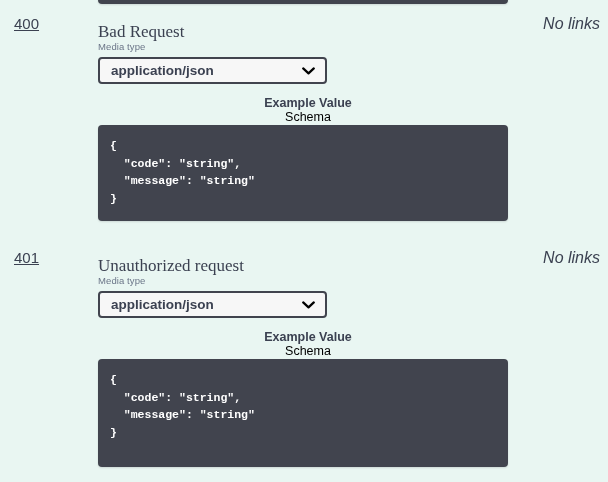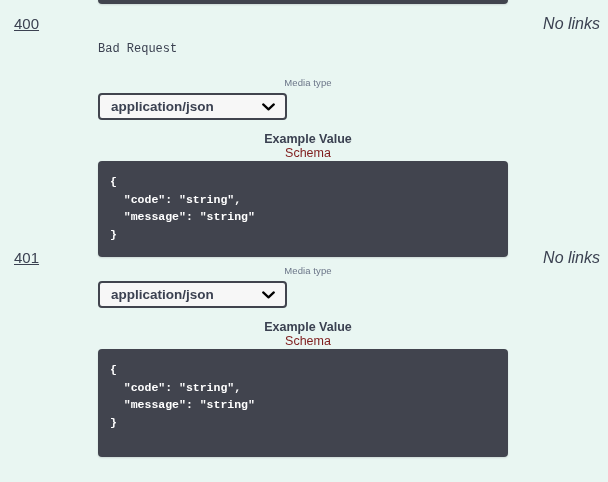--- a/index.html
+++ b/index.html
@@ -68,45 +68,43 @@
   }
 
   .response-col {
     position: absolute;
     left: 98px;
     top: 0;
     width: 420px;
   }
 
   .response-desc {
-    font-size: 12px;
+    font-size: 17px;
     line-height: 18px;
     color: #3b4151;
-    margin: 28px 0 0 0;
-    font-family: Liberation Mono, monospace;
+    margin: 11px 0 0 0;
+    font-family: Liberation Serif, serif;
   }
 
   .media-type-block {
-    margin-top: 19px;
-    text-align: center;
   }
 
   .media-type-label {
     font-size: 9.5px;
     line-height: 12px;
     color: #6b7588;
     font-family: "Liberation Sans", sans-serif;
     margin-bottom: 4px;
     letter-spacing: 0.1px;
   }
 
   .select-wrap {
     position: relative;
     display: block;
-    width: 189px;
+    width: 229px;
     height: 27px;
     box-sizing: border-box;
     background: #f7f7f7;
     border: 2px solid #41444e;
     border-radius: 4px;
     cursor: pointer;
   }
 
   .select-value {
     position: absolute;
@@ -149,21 +147,21 @@
   .tab-sep {
     width: 1px;
     height: 14px;
     background: #b9c4c9;
     margin: 0 8px;
   }
 
   .tab-schema {
     font-size: 12.5px;
     font-weight: 400;
-    color: #7f1d1d;
+    color: #000000;
     font-family: "Liberation Sans", sans-serif;
     cursor: pointer;
   }
 
   .code-block {
     margin-top: 11px;
     width: 410px;
     box-sizing: border-box;
     background: #41444e;
     border-radius: 4px;
@@ -236,20 +234,21 @@
   </div>
 
   <div class="response-row row-401">
 
     <div class="status-code">401</div>
 
     <div class="no-links">No links</div>
 
     <div class="response-col">
 
+      <div class="response-desc">Unauthorized request</div>
 
       <div class="media-type-block">
         <div class="media-type-label">Media type</div>
 
         <div class="select-wrap">
           <span class="select-value">application/json</span>
           <span class="chevron">
             <svg width="13" height="8" viewBox="0 0 13 8">
               <path d="M1.2 1.4 L6.5 6.4 L11.8 1.4" fill="none" stroke="#000000" stroke-width="2.2" stroke-linecap="round" stroke-linejoin="round"></path>
             </svg>

